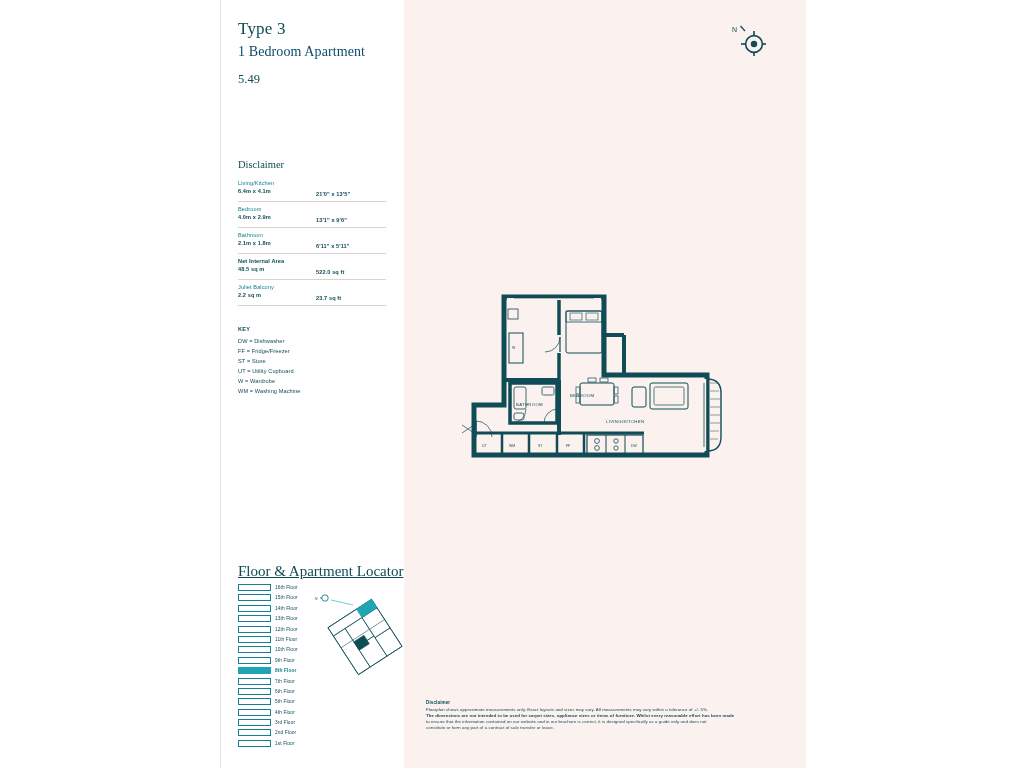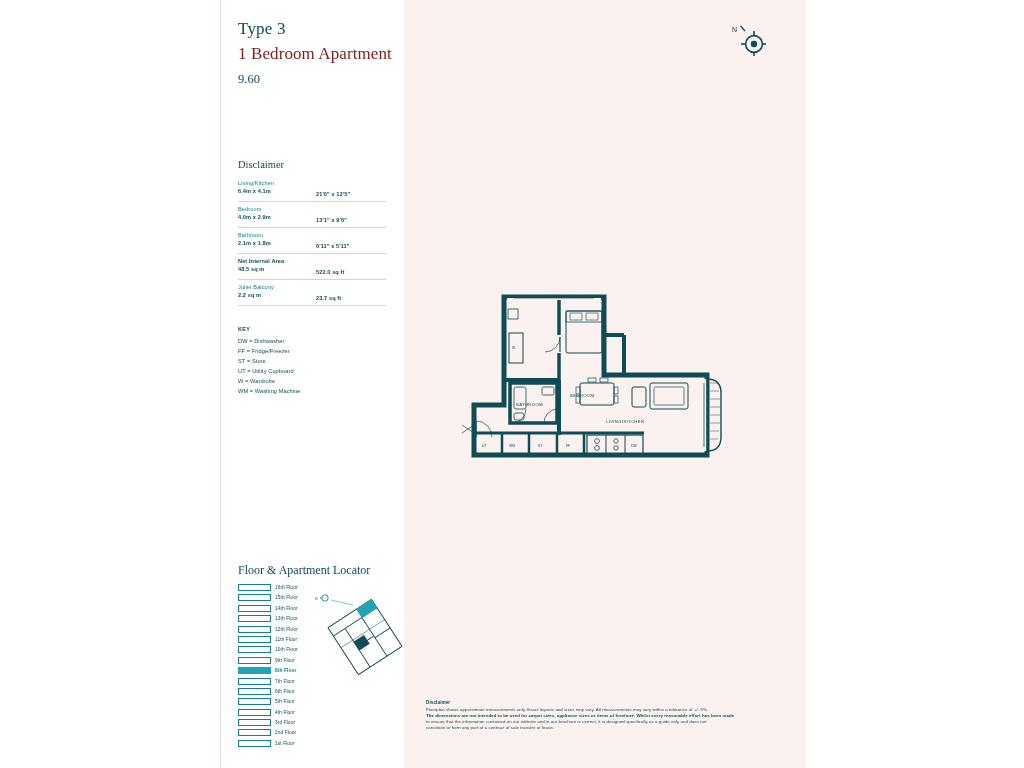--- a/index.html
+++ b/index.html
@@ -38,22 +38,22 @@
     left: 17px; top: 19px;
     font-family: "Liberation Serif", serif;
     font-size: 17px;
     color: #0f4c55;
     letter-spacing: 0.2px;
   }
   .title-sub {
     position: absolute;
     left: 17px; top: 44px;
     font-family: "Liberation Serif", serif;
-    font-size: 17px;
-    color: #7f1d1d;
+    font-size: 14px;
+    color: #0c4a6e;
     letter-spacing: 0.1px;
   }
   .title-unit {
     position: absolute;
     left: 17px; top: 72px;
     font-family: "Liberation Serif", serif;
     font-size: 12.5px;
     color: #0f4c55;
   }
   
@@ -116,22 +116,23 @@
     font-size: 5.6px;
     color: #0f4c55;
     line-height: 10.1px;
     letter-spacing: 0.1px;
   }
   
   .locator-title {
     position: absolute;
     left: 17px; top: 563px;
     font-family: "Liberation Serif", serif;
-    font-size: 12px;
-    color: #0f4c55;
+    font-size: 15px;
+    color: #0f4c55;
+    text-decoration: underline;
   }
   #floor-list {
     position: absolute;
     left: 17px; top: 583px;
     width: 140px;
   }
   .floor-row {
     position: relative;
     height: 10.4px;
   }
@@ -206,21 +207,21 @@
 </style>
 </head>
 <body>
 
 <div id="page">
 
   <div id="left-panel">
 
     <div class="title-type">Type 3</div>
     <div class="title-sub">1 Bedroom Apartment</div>
-    <div class="title-unit">9.60</div>
+    <div class="title-unit">5.49</div>
 
     <div class="dims-heading">Disclaimer</div>
     <div id="dims-table">
       <div class="dim-row">
         <div class="dim-room">Living/Kitchen</div>
         <div class="dim-metric">6.4m x 4.1m</div>
         <div class="dim-imperial">21'0" x 13'5"</div>
       </div>
       <div class="dim-row">
         <div class="dim-room">Bedroom</div>

